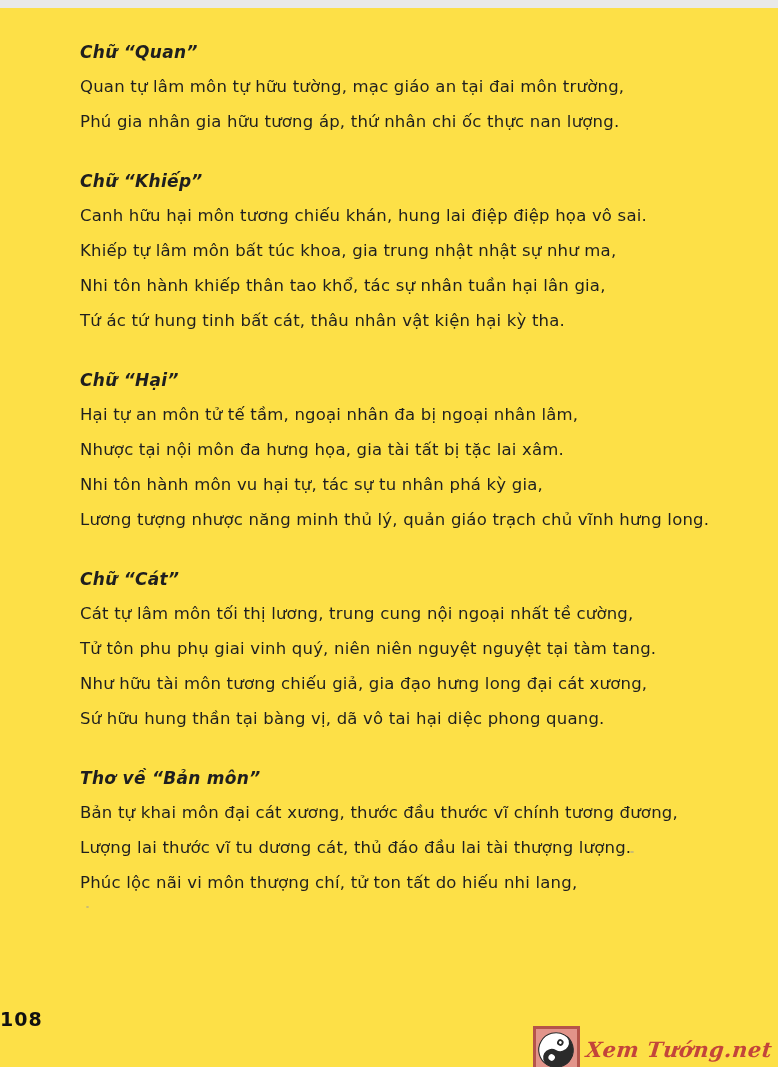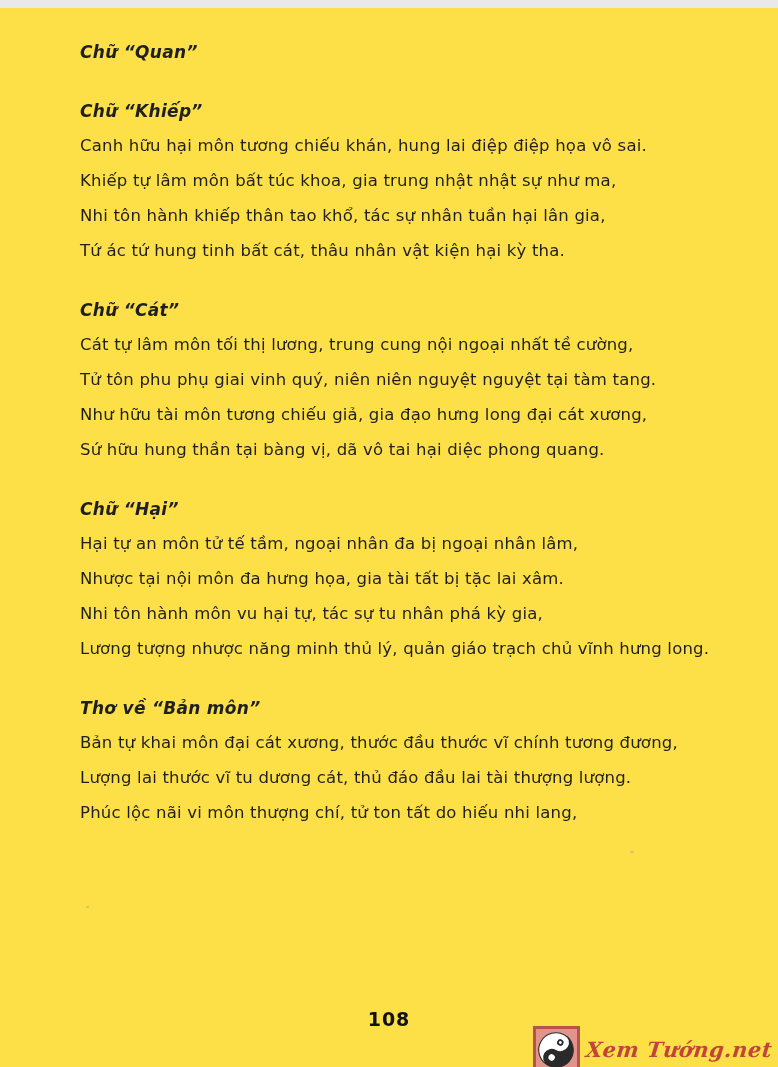--- a/index.html
+++ b/index.html
@@ -39,21 +39,21 @@
     line-height: 35px;
     margin: 0;
     letter-spacing: 0.2px;
     white-space: nowrap;
   }
   .page-number {
     position: absolute;
     left: 0;
     width: 778px;
     top: 1000px;
-    text-align: center;
+    text-align: left;
     font-weight: bold;
     font-size: 19px;
     letter-spacing: 1px;
     color: #111;
   }
   .watermark {
     position: absolute;
     right: 2px;
     bottom: 2px;
     display: flex;
@@ -94,44 +94,46 @@
 </style>
 </head>
 <body>
 
 <div class="page">
 
   <div class="content">
 
     <div class="section">
       <h3 class="sec-title">Chữ “Quan”</h3>
+      <p class="line">Quan tự lâm môn tự hữu tường, mạc giáo an tại đai môn trường,</p>
+      <p class="line">Phú gia nhân gia hữu tương áp, thứ nhân chi ốc thực nan lượng.</p>
     </div>
 
     <div class="section">
       <h3 class="sec-title">Chữ “Khiếp”</h3>
       <p class="line">Canh hữu hại môn tương chiếu khán, hung lai điệp điệp họa vô sai.</p>
       <p class="line">Khiếp tự lâm môn bất túc khoa, gia trung nhật nhật sự như ma,</p>
       <p class="line">Nhi tôn hành khiếp thân tao khổ, tác sự nhân tuần hại lân gia,</p>
       <p class="line">Tứ ác tứ hung tinh bất cát, thâu nhân vật kiện hại kỳ tha.</p>
     </div>
 
     <div class="section">
+      <h3 class="sec-title">Chữ “Hại”</h3>
+      <p class="line">Hại tự an môn tử tế tầm, ngoại nhân đa bị ngoại nhân lâm,</p>
+      <p class="line">Nhược tại nội môn đa hưng họa, gia tài tất bị tặc lai xâm.</p>
+      <p class="line">Nhi tôn hành môn vu hại tự, tác sự tu nhân phá kỳ gia,</p>
+      <p class="line">Lương tượng nhược năng minh thủ lý, quản giáo trạch chủ vĩnh hưng long.</p>
+    </div>
+
+    <div class="section">
       <h3 class="sec-title">Chữ “Cát”</h3>
       <p class="line">Cát tự lâm môn tối thị lương, trung cung nội ngoại nhất tề cường,</p>
       <p class="line">Tử tôn phu phụ giai vinh quý, niên niên nguyệt nguyệt tại tàm tang.</p>
       <p class="line">Như hữu tài môn tương chiếu giả, gia đạo hưng long đại cát xương,</p>
       <p class="line">Sứ hữu hung thần tại bàng vị, dã vô tai hại diệc phong quang.</p>
-    </div>
-
-    <div class="section">
-      <h3 class="sec-title">Chữ “Hại”</h3>
-      <p class="line">Hại tự an môn tử tế tầm, ngoại nhân đa bị ngoại nhân lâm,</p>
-      <p class="line">Nhược tại nội môn đa hưng họa, gia tài tất bị tặc lai xâm.</p>
-      <p class="line">Nhi tôn hành môn vu hại tự, tác sự tu nhân phá kỳ gia,</p>
-      <p class="line">Lương tượng nhược năng minh thủ lý, quản giáo trạch chủ vĩnh hưng long.</p>
     </div>
 
     <div class="section">
       <h3 class="sec-title">Thơ về “Bản môn”</h3>
       <p class="line">Bản tự khai môn đại cát xương, thước đầu thước vĩ chính tương đương,</p>
       <p class="line">Lượng lai thước vĩ tu dương cát, thủ đáo đầu lai tài thượng lượng.</p>
       <p class="line">Phúc lộc nãi vi môn thượng chí, tử ton tất do hiếu nhi lang,</p>
     </div>
 
   </div>

